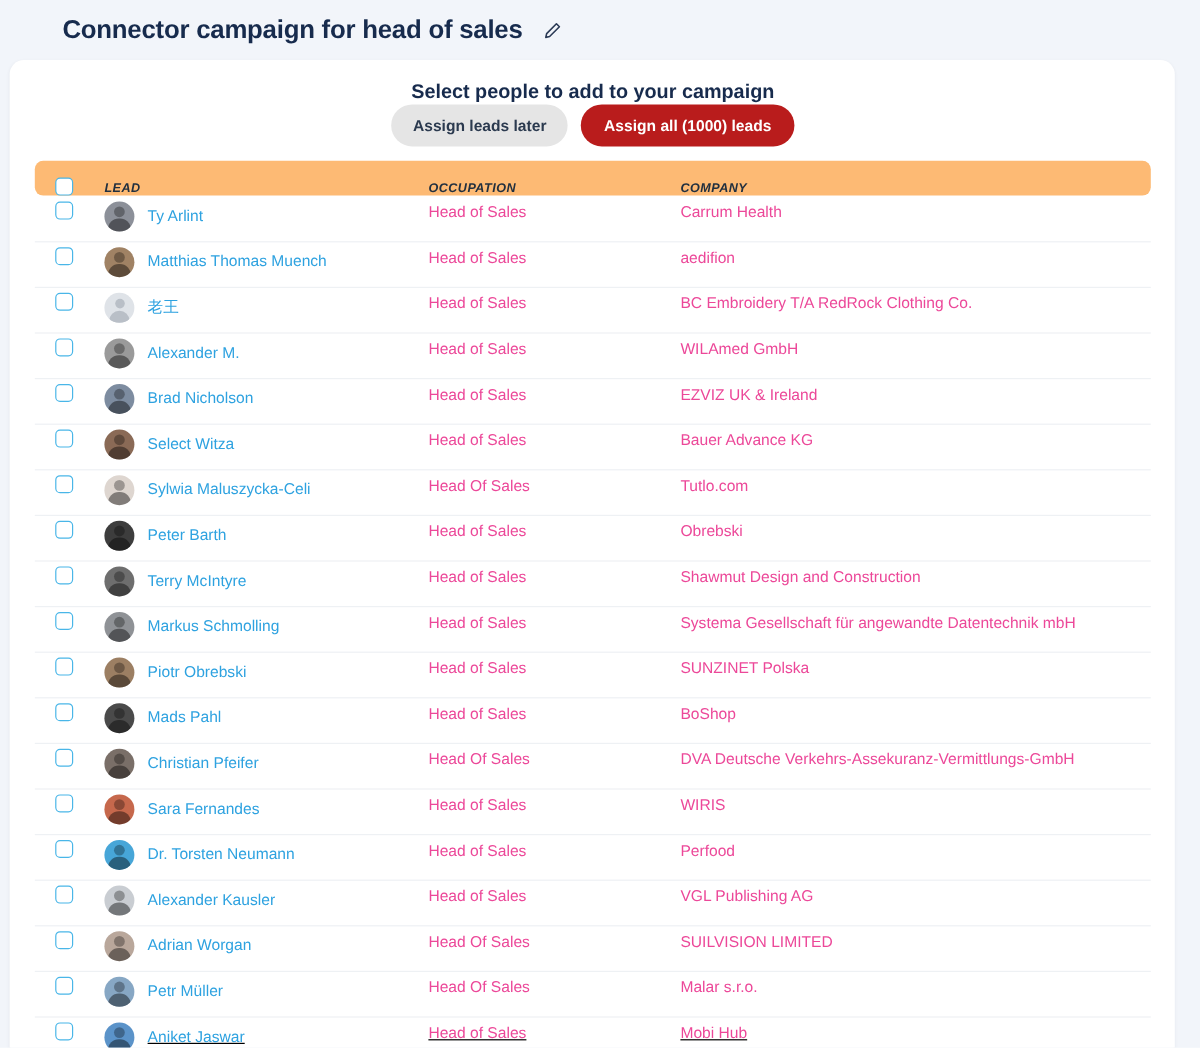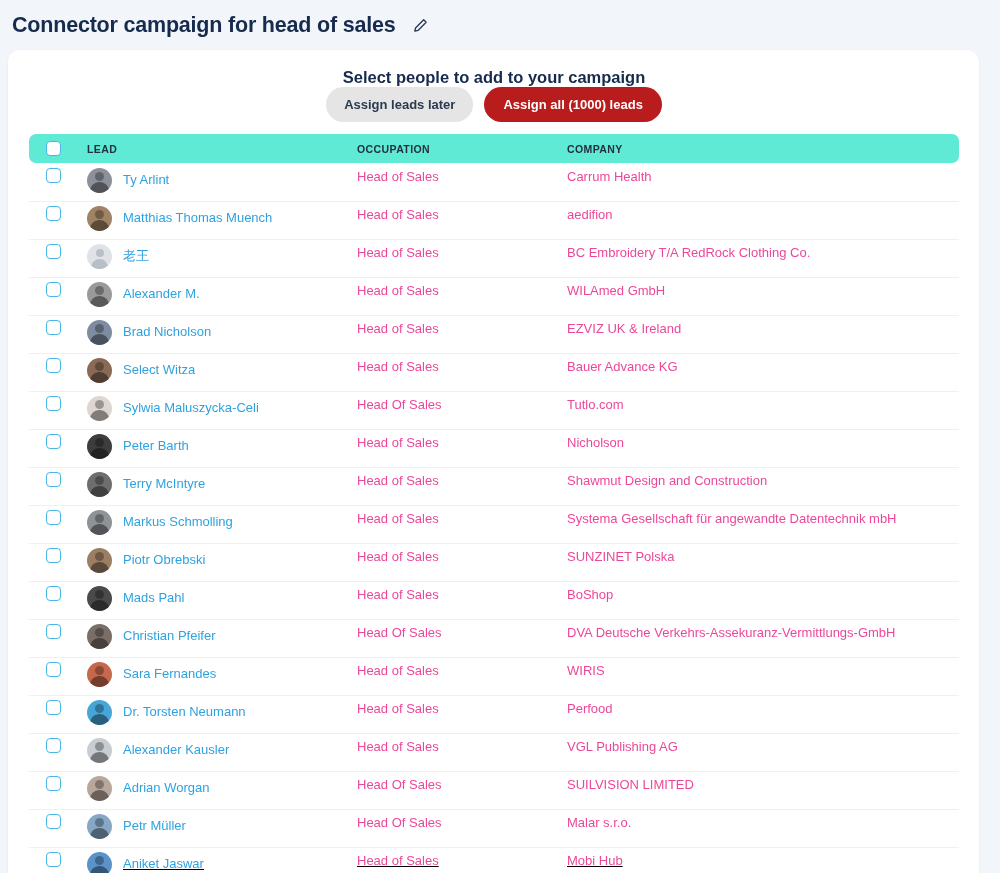--- a/index.html
+++ b/index.html
@@ -20,20 +20,21 @@
     gap: 14px;
     padding: 13px 0 12px 12px;
     height: 50px;
   }
   .page-title {
     font-size: 21.5px;
     font-weight: bold;
     color: #172b4d;
     letter-spacing: -0.2px;
     white-space: nowrap;
+    margin-left: 40px;
   }
   .edit-icon {
     display: inline-flex;
     align-items: center;
     justify-content: center;
     width: 22px; height: 22px;
     cursor: pointer;
     color: #2b3a55;
   }
 
@@ -79,25 +80,26 @@
   .btn-primary {
     background: #b91c1c;
     color: #ffffff;
     padding: 10px 19px;
   }
 
   
   .table { padding: 0 20px 0 21px; }
   .thead {
     display: flex;
-    align-items: center;
-    background: #5eead4;
+    align-items: flex-end;
+    background: #fdba74;
     border-radius: 7px;
     height: 29px;
     margin-bottom: 1px;
+    font-style: italic;
   }
   .th {
     font-size: 10.5px;
     font-weight: bold;
     letter-spacing: 0.4px;
     color: #22303f;
     text-transform: uppercase;
   }
   .col-check { width: 58px; display: flex; align-items: center; padding-left: 17px; flex: none; }
   .col-lead  { width: 270px; flex: none; display: flex; align-items: center; gap: 11px; }
@@ -293,21 +295,21 @@
           </div>
           <div class="row">
             <div class="col-check">
               <div class="cb"></div>
             </div>
             <div class="col-lead">
               <div class="avatar photo" style="background: rgb(61, 61, 61);"></div>
               <span class="lead-name">Peter Barth</span>
             </div>
             <div class="col-occ cell-text">Head of Sales</div>
-            <div class="col-comp cell-text">Nicholson</div>
+            <div class="col-comp cell-text">Obrebski</div>
           </div>
           <div class="row">
             <div class="col-check">
               <div class="cb"></div>
             </div>
             <div class="col-lead">
               <div class="avatar photo" style="background: rgb(110, 110, 110);"></div>
               <span class="lead-name">Terry McIntyre</span>
             </div>
             <div class="col-occ cell-text">Head of Sales</div>

